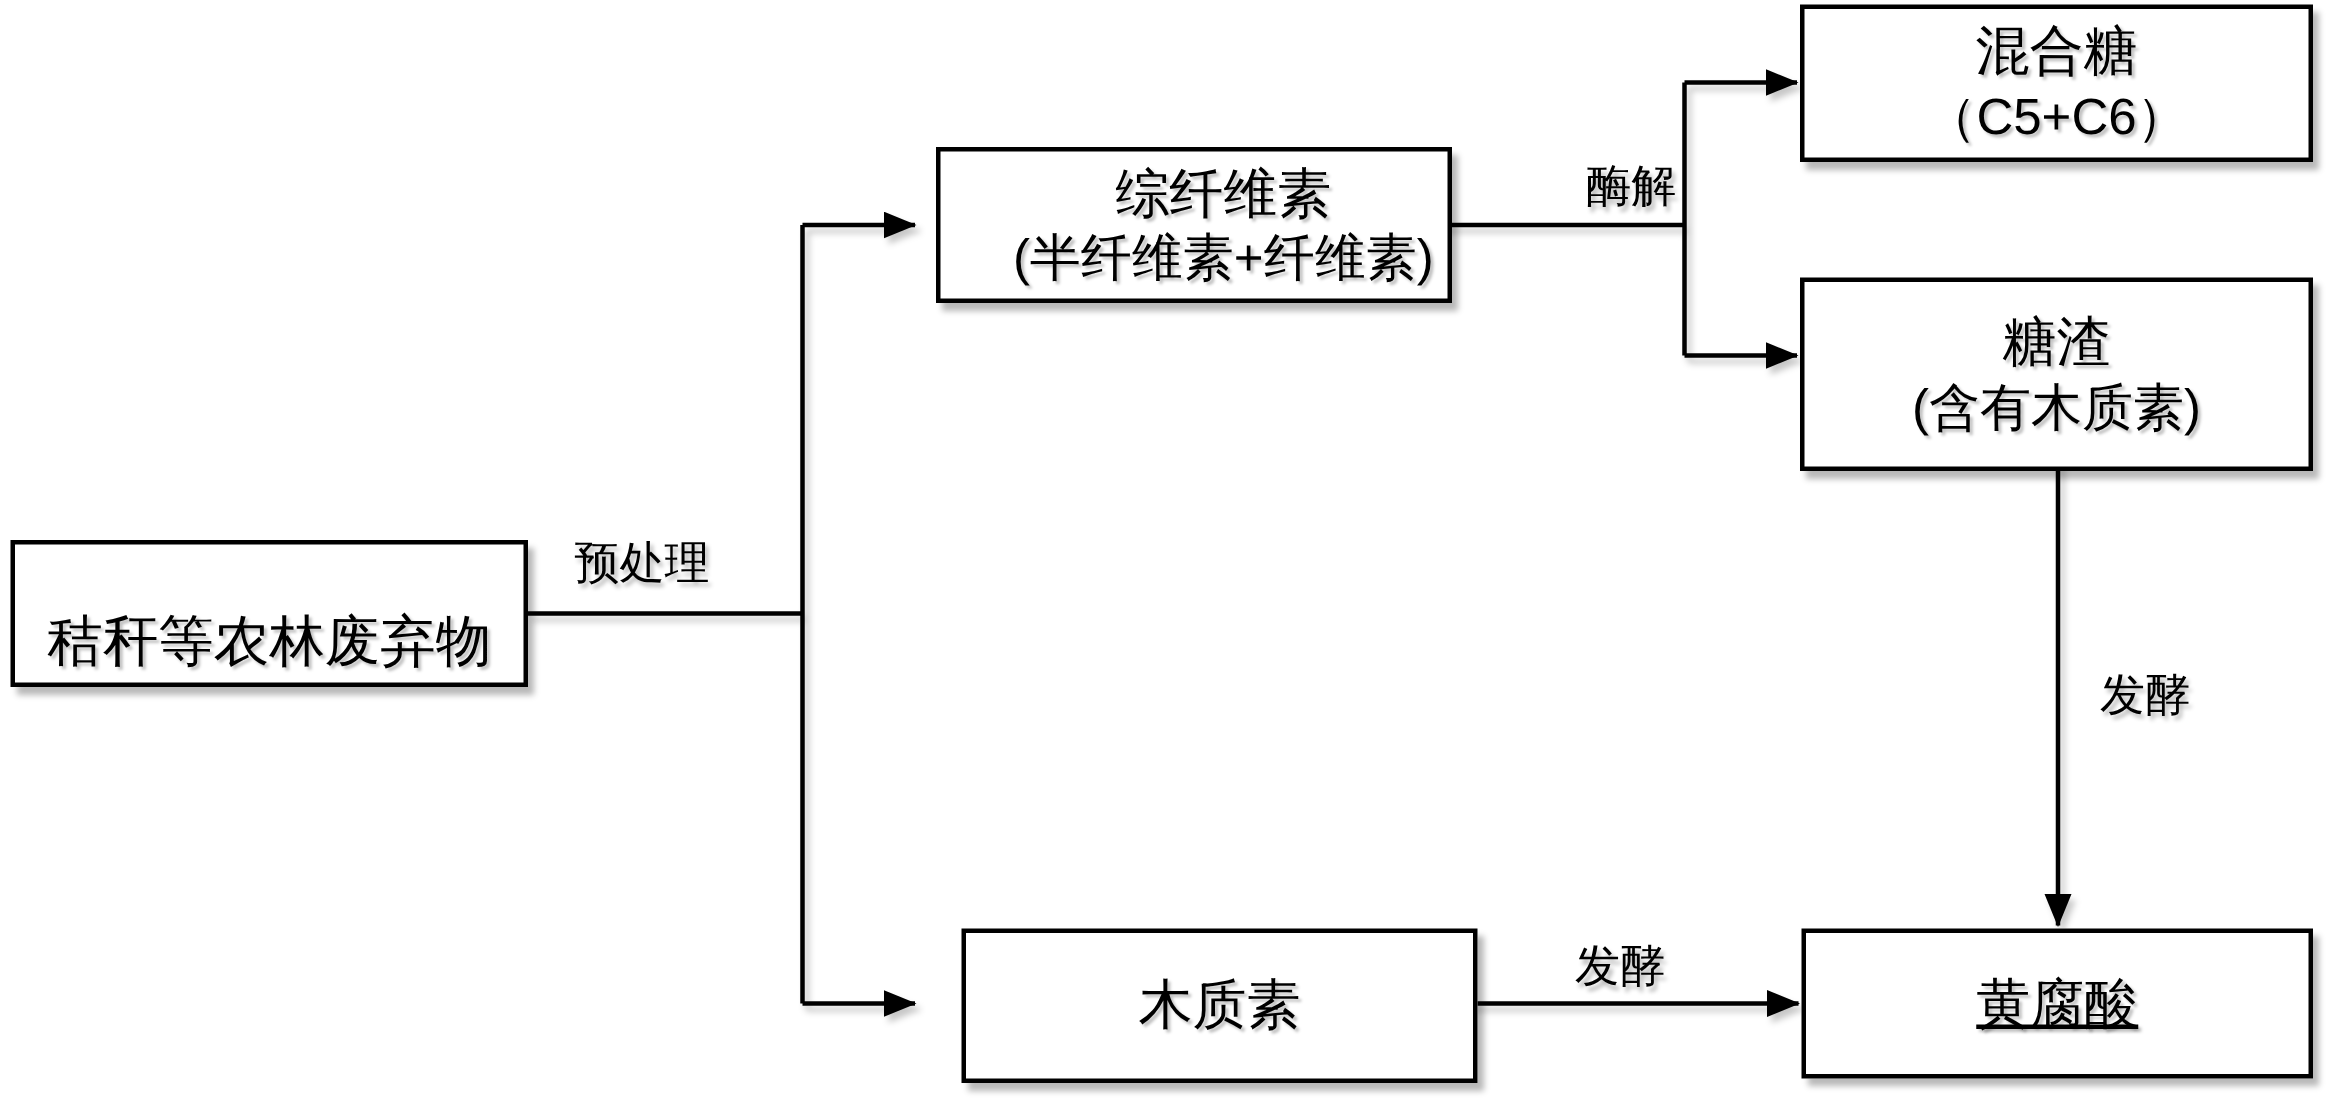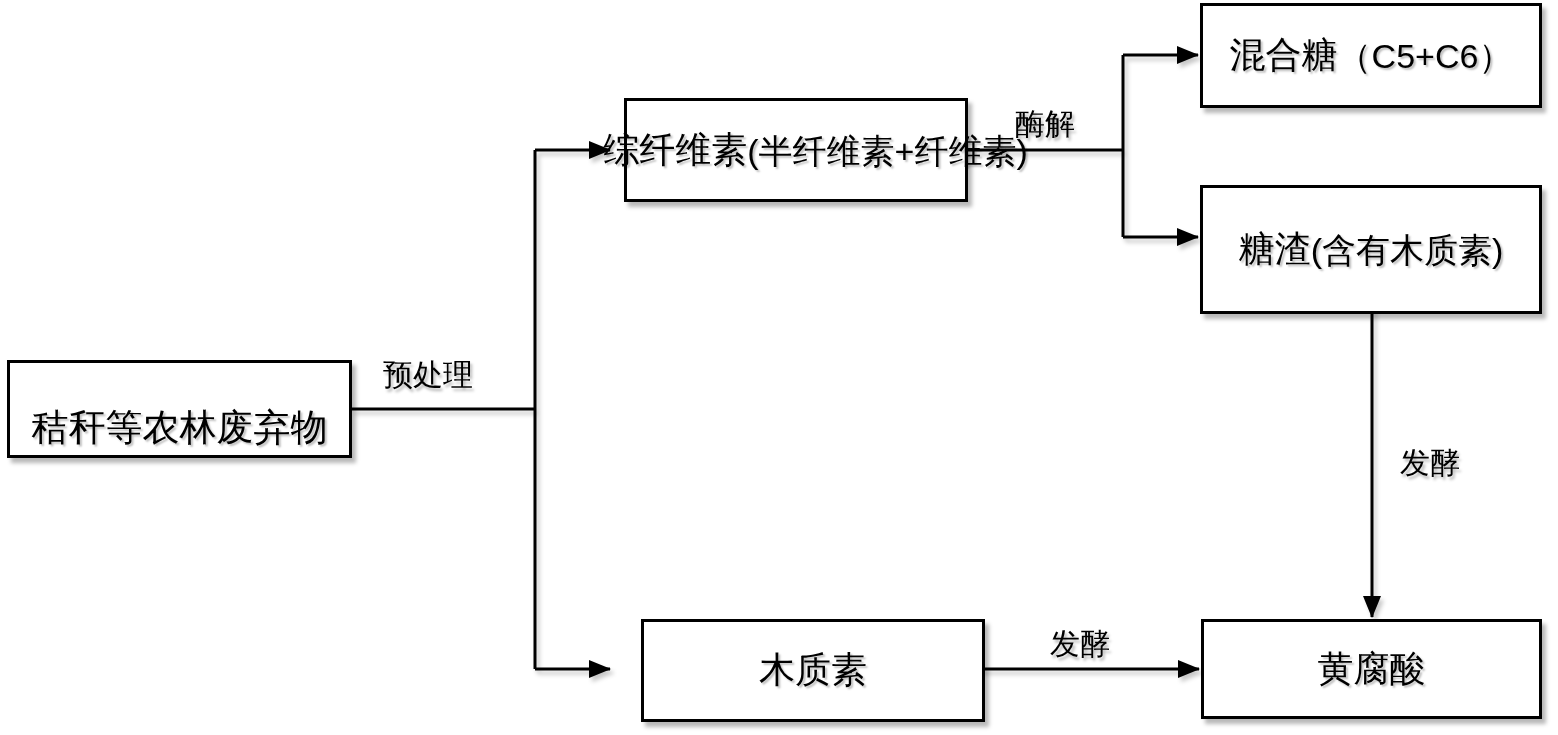--- a/index.html
+++ b/index.html
@@ -23,21 +23,21 @@
     height: 735px;
     filter: drop-shadow(3px 4px 2px rgba(0,0,0,0.22));
   }
   .node {
     position: absolute;
     box-sizing: border-box;
     background: #ffffff;
     border: 3px solid #000000;
     box-shadow: 4px 5px 4px rgba(0,0,0,0.28);
     display: flex;
-    flex-direction: row;
+    flex-direction: column;
     align-items: center;
     justify-content: center;
     text-align: center;
     line-height: 1.18;
   }
   .node-label {
     font-size: 36px;
     text-shadow: 2px 2px 2px rgba(0,0,0,0.25);
     white-space: nowrap;
   }
@@ -104,25 +104,25 @@
 
   <div class="node" style="left:1200px; top:185px; width:342px; height:129px;">
     <div class="node-label">糖渣</div>
     <div class="node-sublabel">(含有木质素)</div>
   </div>
 
   <div class="node" style="left:612px; top:619px; width:344px; height:103px;margin-left:29px;">
     <div class="node-label">木质素</div>
   </div>
 
-  <div class="node" style="left:1201px; top:619px; width:341px; height:100px;">
+  <div class="node" style="left:1201px; top:619px; width:341px; height:100px;text-decoration:underline;">
     <div class="node-label">黄腐酸</div>
   </div>
 
   <div class="edge-label" style="left:363px; top:355px; width:130px;">预处理</div>
 
-  <div class="edge-label" style="left:980px; top:104px; width:95px;text-align:right;">酶解</div>
+  <div class="edge-label" style="left:1040px; top:104px; width:95px;">酶解</div>
 
   <div class="edge-label" style="left:1390px; top:443px; width:80px;">发酵</div>
 
   <div class="edge-label" style="left:1040px; top:624px; width:80px;">发酵</div>
 
 </div>
 
 </body></html>

